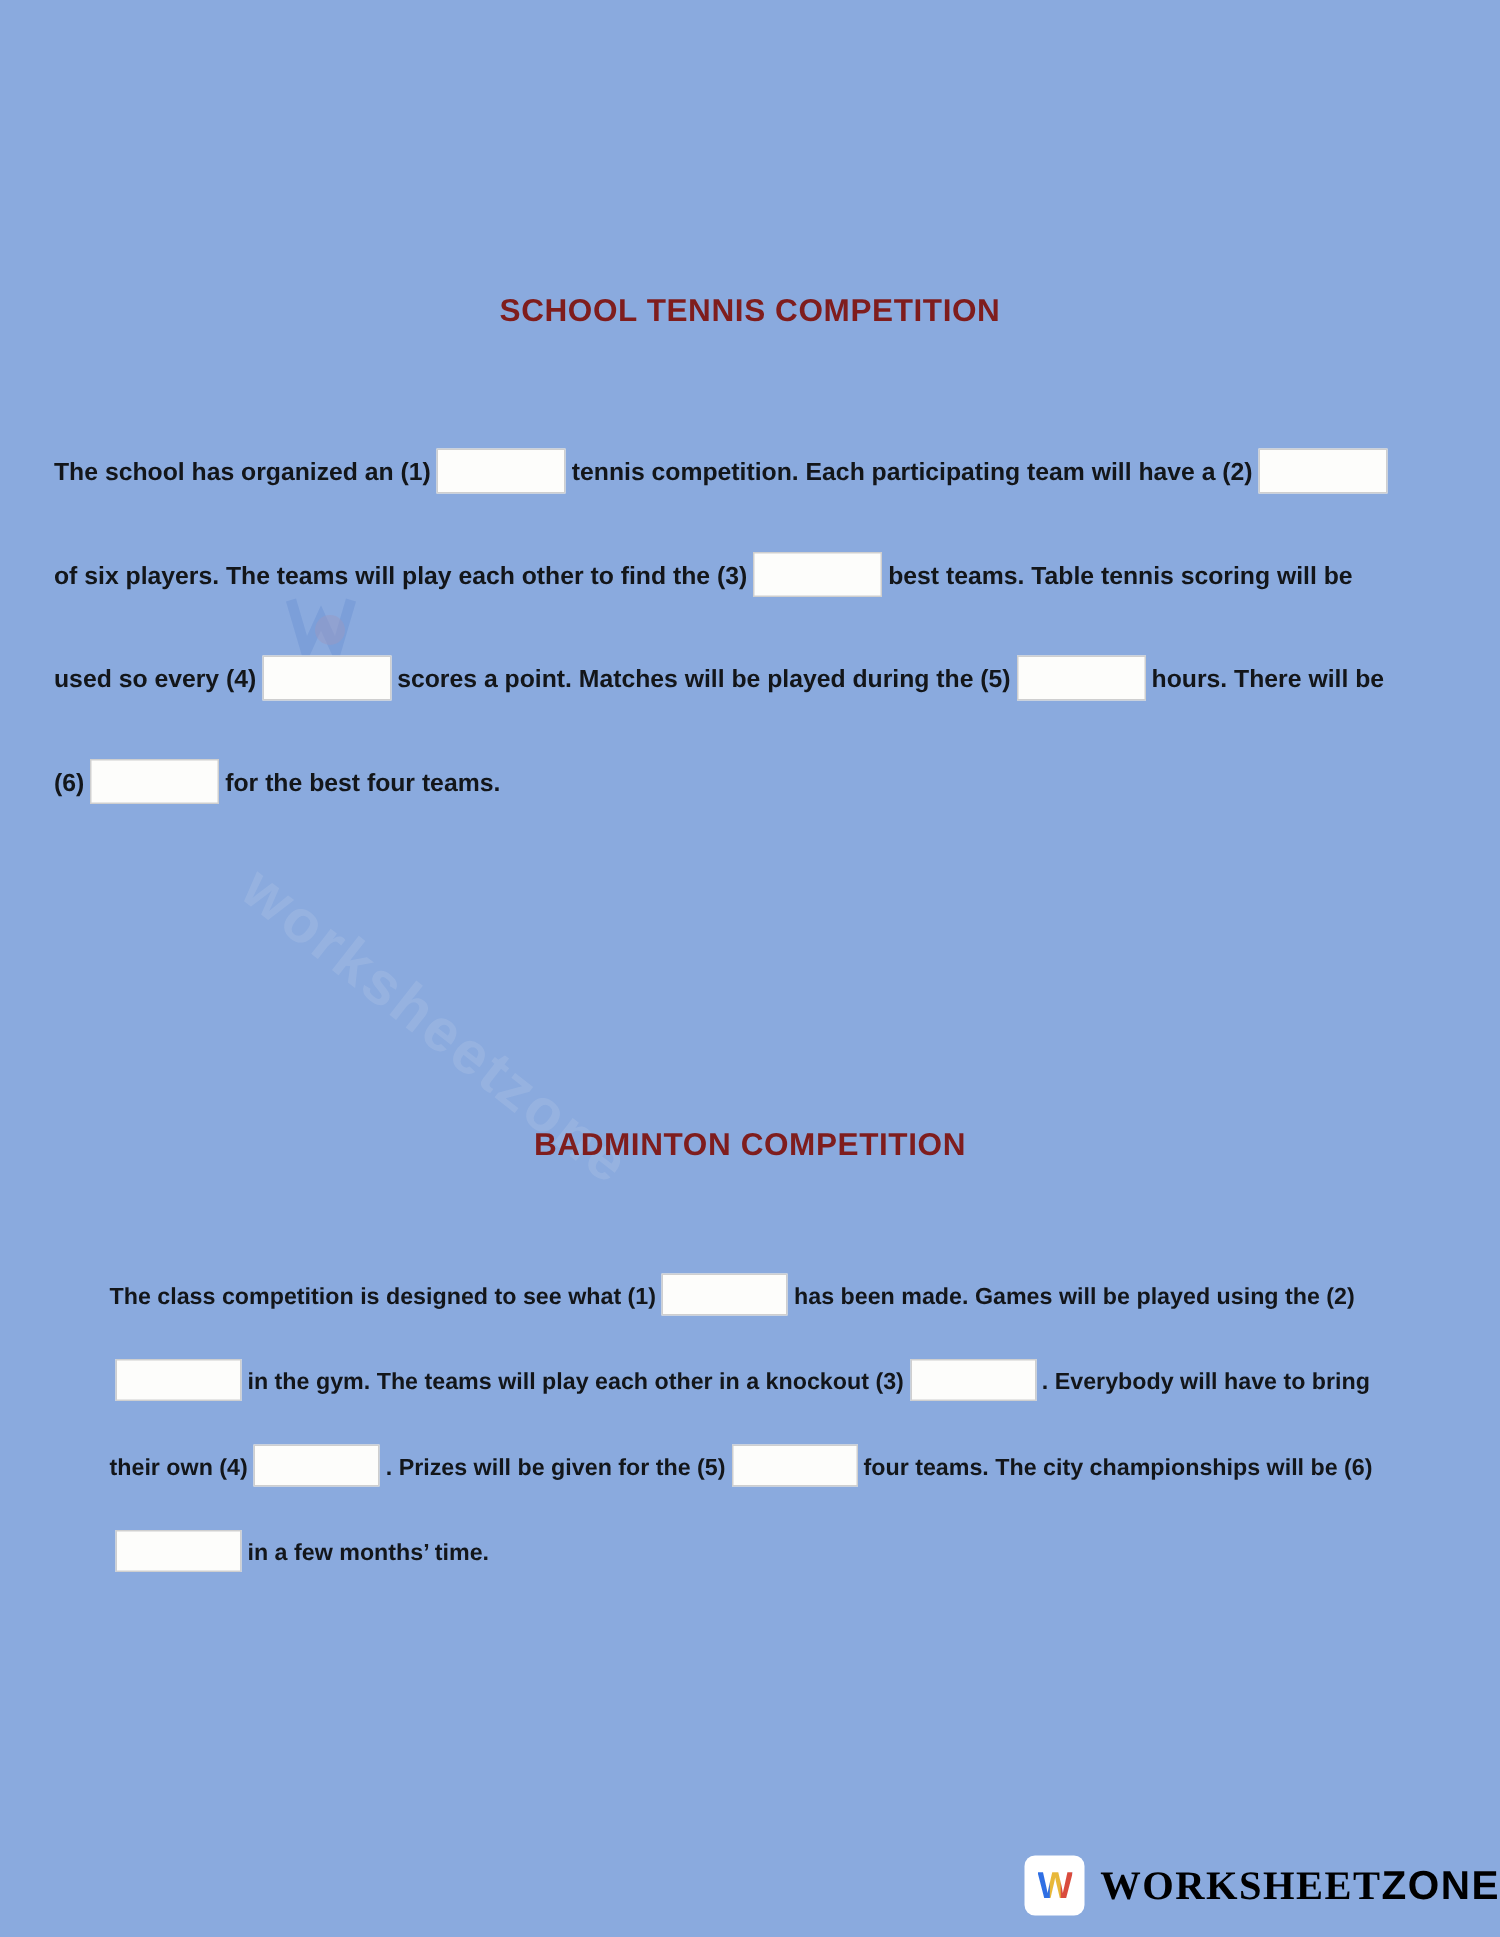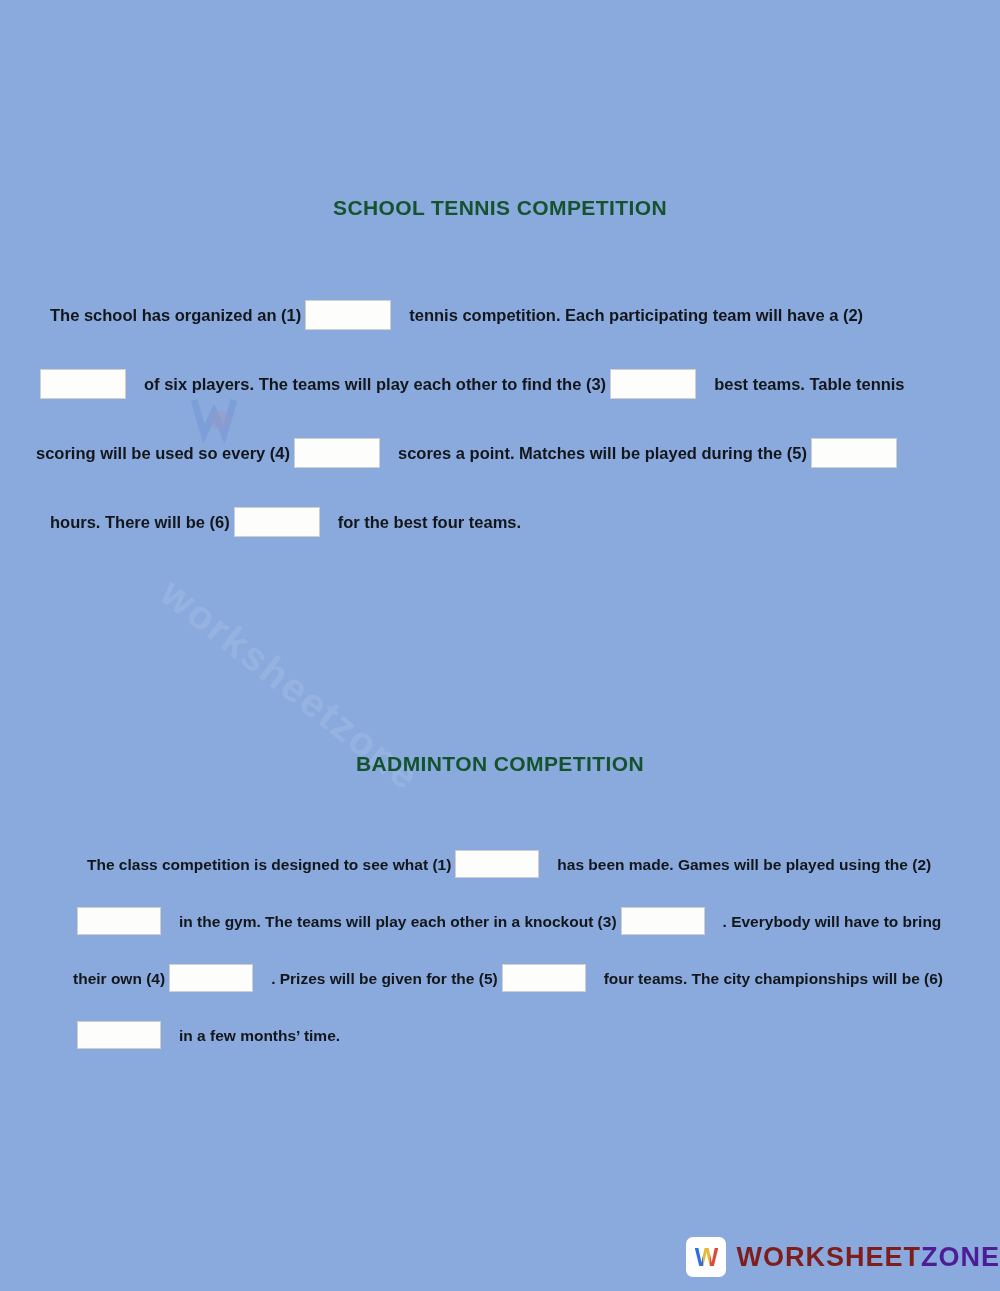--- a/index.html
+++ b/index.html
@@ -50,21 +50,21 @@
     width: 60px;
     height: 60px;
   }
 
   .title {
     position: absolute;
     width: 100%;
     text-align: center;
     font-size: 21px;
     font-weight: bold;
-    color: #14532d;
+    color: #7f1d1d;
     letter-spacing: 0.4px;
   }
   #title-tennis { top: 196px; }
   #title-badminton { top: 752px; }
 
   .para {
     position: absolute;
     color: #13161a;
     font-weight: bold;
     font-size: 16.5px;
@@ -89,21 +89,21 @@
     border: 1px solid #cfcfcf;
     vertical-align: middle;
     position: relative;
     top: -2px;
     margin: 0 4px;
     box-sizing: border-box;
   }
   #para-tennis .blank { width: 86px; height: 30px; }
   #para-badminton .blank { width: 84px; height: 28px; }
 
-  .txt { white-space: pre-wrap; margin-left: 14px; }
+  .txt { white-space: pre-wrap; }
 
   
   .footer {
     position: absolute;
     right: 0px;
     bottom: 14px;
     display: flex;
     align-items: center;
     gap: 10px;
   }
@@ -123,22 +123,22 @@
     background: linear-gradient(90deg, #2f6fe4 0 34%, #e8b83a 34% 67%, #d94b3d 67% 100%);
     -webkit-background-clip: text;
     background-clip: text;
     color: transparent;
   }
   .brand {
     font-size: 27px;
     font-weight: bold;
     letter-spacing: 1px;
   }
-  .brand .b1 { color: #7f1d1d; }
-  .brand .b2 { color: #4c1d95; text-align: right; }
+  .brand .b1 { color: #000000; font-family: Liberation Serif, serif; }
+  .brand .b2 { color: #000000; text-align: right; }
 </style>
 </head>
 <body>
 
 <div class="page">
 
   <div class="watermark">
     <svg class="wm-mark" viewBox="0 0 60 60">
       <path d="M4 10 L14 44 L24 22 L34 44 L44 10" fill="none" stroke="#3f6fc4" stroke-width="7"></path>
       <circle cx="30" cy="30" r="10" fill="#d9534f" opacity="0.5"></circle>

